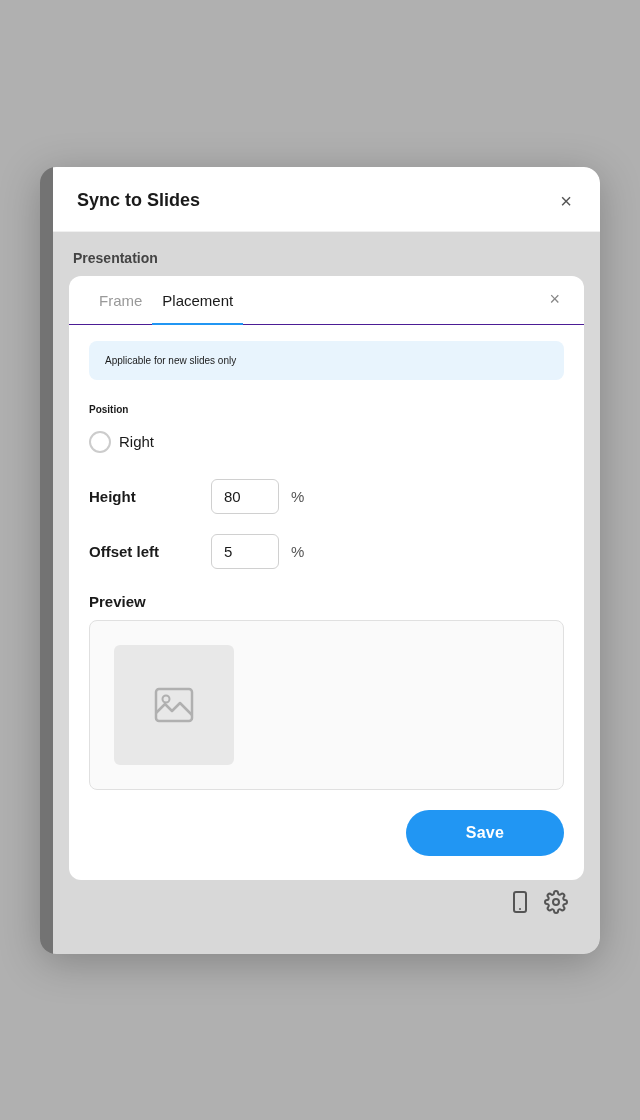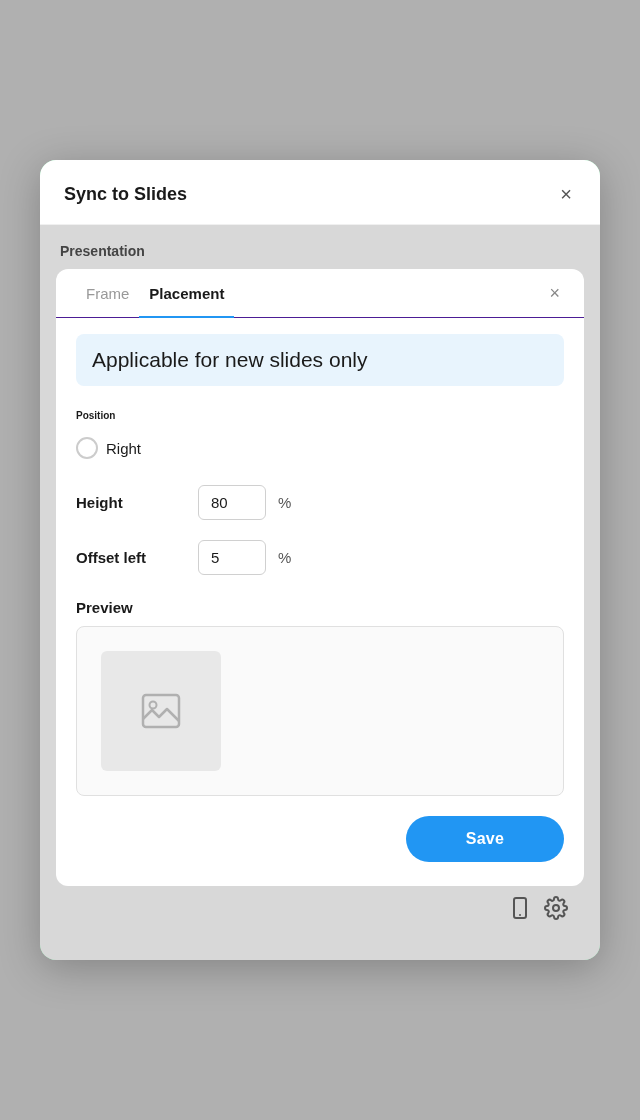--- a/index.html
+++ b/index.html
@@ -8,25 +8,26 @@
       background: #b0b0b0;
       display: flex;
       justify-content: center;
       align-items: center;
       width: 640px;
       height: 1120px;
       font-family: -apple-system, BlinkMacSystemFont, 'Segoe UI', sans-serif;
     }
 
     .outer-dialog {
-      background: #86efac;
+      background: #737373;
       border-radius: 16px;
       width: 560px;
       box-shadow: 0 8px 40px rgba(0,0,0,0.25);
       overflow: hidden;
+      padding-left: 13px;
     }
 
     
     .top-bar {
       display: flex;
       align-items: center;
       justify-content: space-between;
       padding: 22px 24px 18px 24px;
       background: #fff;
       border-bottom: 1px solid #f0f0f0;
@@ -84,41 +85,41 @@
       padding: 16px 10px 14px 10px;
       cursor: pointer;
       color: #999;
       font-weight: 500;
       border-bottom: 2px solid transparent;
       margin-bottom: -1px;
     }
 
     .tab.active {
       color: #1a1a1a;
-      font-weight: 700;
+      font-weight: 400;
       border-bottom: 2px solid #2196f3;
     }
 
     .tabs-close-btn {
       margin-left: auto;
       background: none;
       border: none;
       cursor: pointer;
       color: #888;
       font-size: 18px;
       padding: 4px;
     }
 
     
     .info-banner {
       background: #e8f4fd;
       border-radius: 8px;
       margin: 16px 20px 10px 20px;
       padding: 14px 16px;
-      font-size: 21px;
+      font-size: 10px;
       color: #1a1a1a;
     }
 
     
     .section-label {
       font-size: 10px;
       font-weight: 700;
       color: #1a1a1a;
       padding: 14px 20px 10px 20px;
     }

